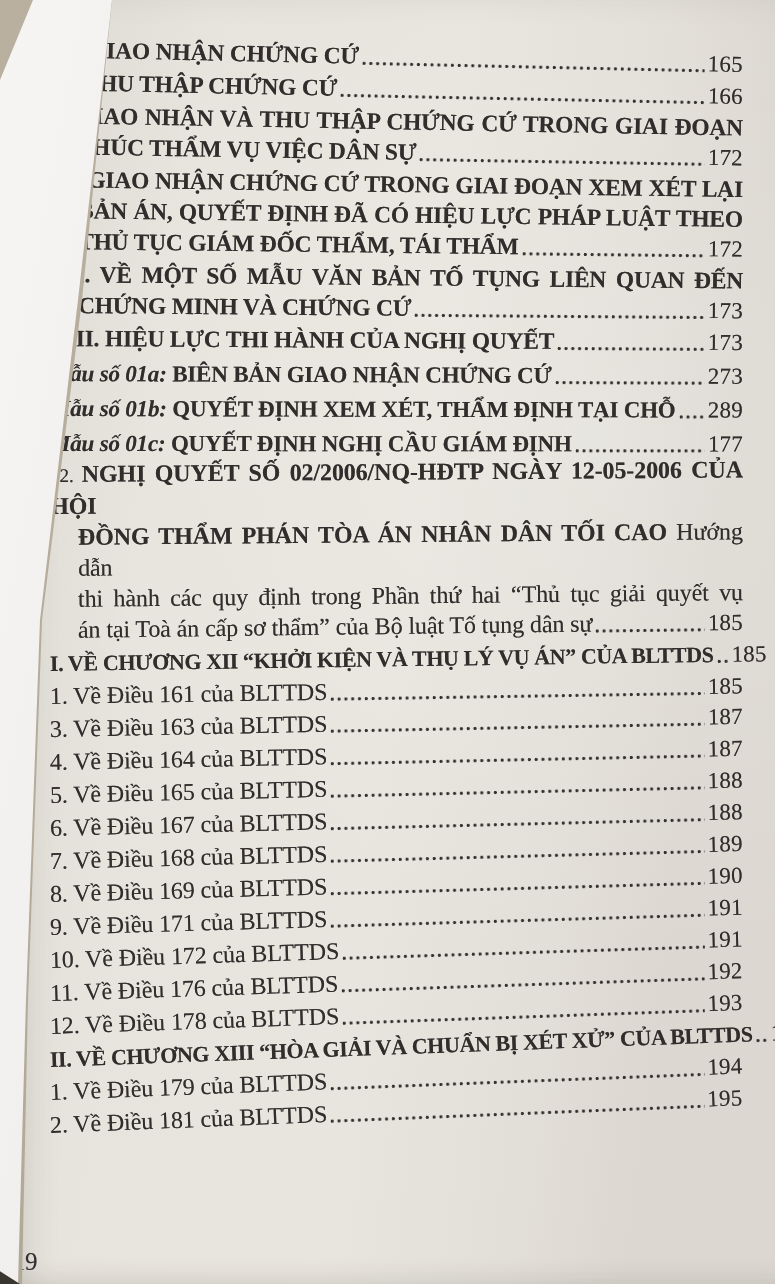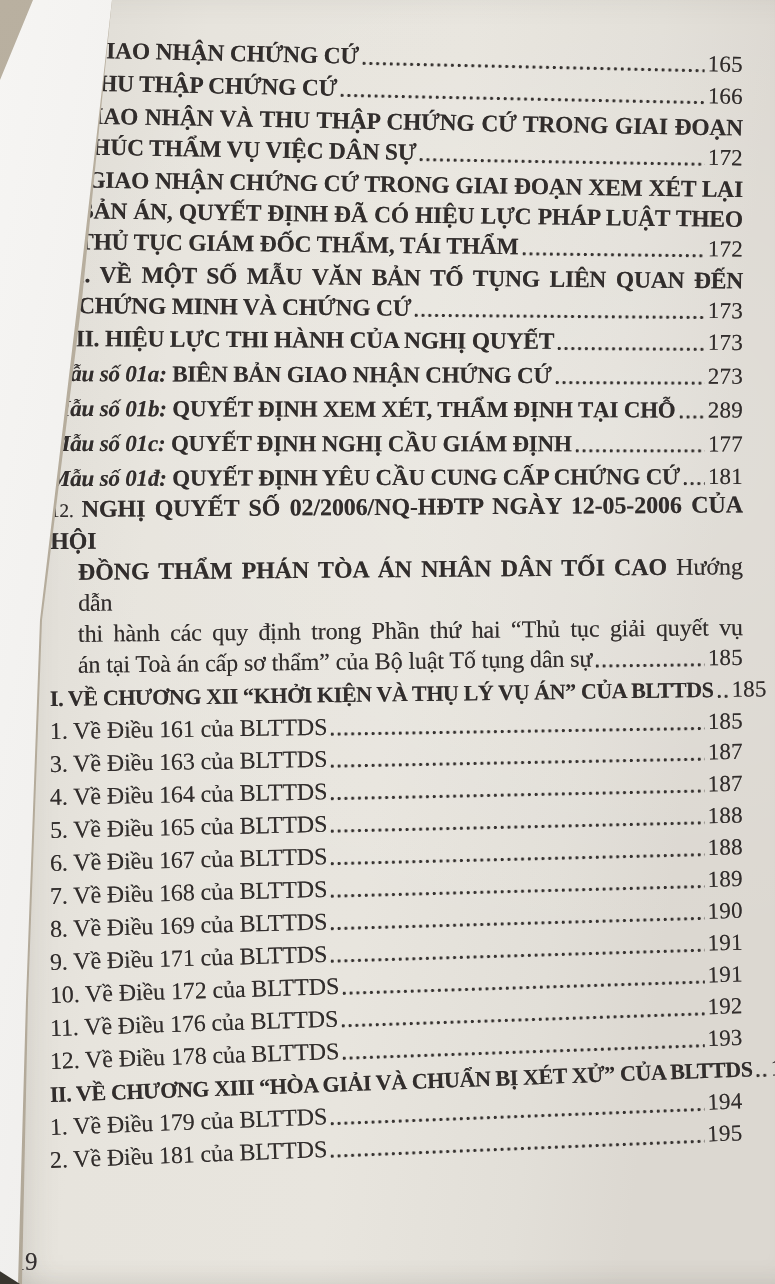--- a/index.html
+++ b/index.html
@@ -131,27 +131,20 @@
             <span class="pg">289</span>
           </div>
         </div>
         <div class="entry form">
           <div class="line last" style="transform: rotate(0.033deg);">
             <span class="lbl"><span class="s-bi">Mẫu số 01c: </span><span class="s-b">QUYẾT ĐỊNH NGHỊ CẦU GIÁM ĐỊNH</span></span>
             <span class="dots"></span>
             <span class="pg">177</span>
           </div>
         </div>
-        <div class="entry form">
-          <div class="line last" style="transform: rotate(-0.17deg);">
-            <span class="lbl"><span class="s-bi">Mẫu số 01đ: </span><span class="s-b">QUYẾT ĐỊNH YÊU CẦU CUNG CẤP CHỨNG CỨ</span></span>
-            <span class="dots"></span>
-            <span class="pg">181</span>
-          </div>
-        </div>
         <div class="entry mixed">
           <div class="line fill" style="transform: rotate(-0.373deg);"><span class="lbl"><span class="s-n">12. </span><span class="s-b">NGHỊ QUYẾT SỐ 02/2006/NQ-HĐTP NGÀY 12-05-2006 CỦA HỘI</span></span></div>
           <div class="line fill" style="transform: rotate(-0.474deg);"><span class="lbl"><span class="s-b">ĐỒNG THẨM PHÁN TÒA ÁN NHÂN DÂN TỐI CAO </span><span class="s-r">Hướng dẫn</span></span></div>
           <div class="line fill" style="transform: rotate(-0.576deg);"><span class="lbl"><span class="s-r">thi hành các quy định trong Phần thứ hai “Thủ tục giải quyết vụ</span></span></div>
           <div class="line last" style="transform: rotate(-0.677deg);">
             <span class="lbl"><span class="s-r">án tại Toà án cấp sơ thẩm” của Bộ luật Tố tụng dân sự</span></span>
             <span class="dots"></span>
             <span class="pg">185</span>
           </div>
         </div>

